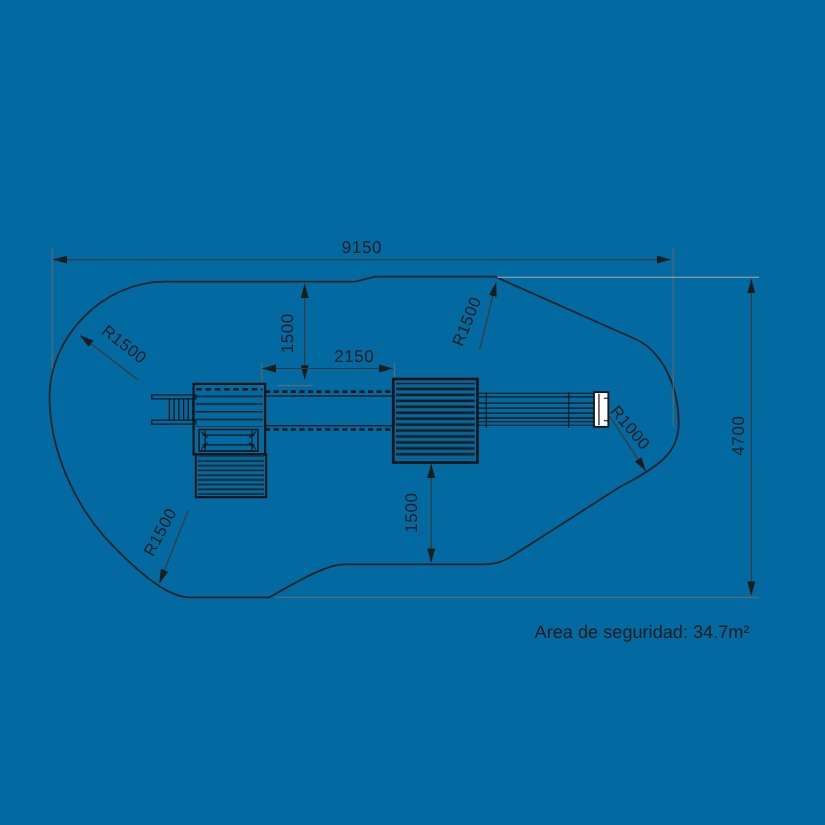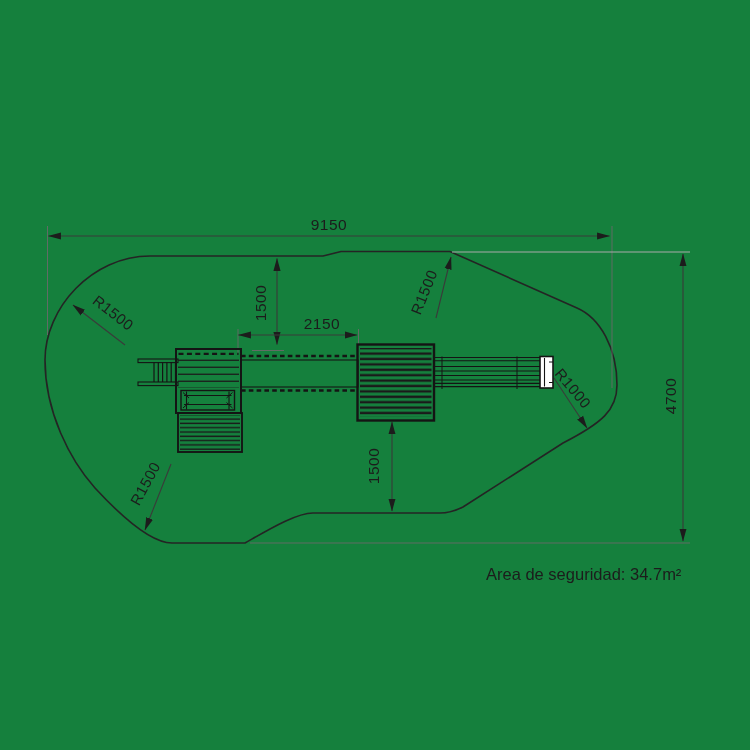--- a/index.html
+++ b/index.html
@@ -1,16 +1,16 @@
 <!DOCTYPE html>
 <html><head>
 <meta charset="utf-8">
 <style>
   html,body{margin:0;padding:0;background:#ffffff;}
-  #stage{position:relative;width:750px;height:750px;background:#15803d;overflow:hidden;
+  #stage{position:relative;width:750px;height:750px;background:#0369a1;overflow:hidden;
          font-family:"Liberation Sans", sans-serif;}
   svg{display:block;}
   svg text{font-family:"Liberation Sans", sans-serif;fill:#1c1c1c;}
   .dimtxt{font-size:15.5px;letter-spacing:0.5px;}
   .radtxt{font-size:15px;letter-spacing:0.5px;}
   .caption{font-size:16.5px;}
   .dimline{stroke:#3a3a3a;stroke-width:1.1;fill:none;}
   .extline{stroke:#6a6a6a;stroke-width:0.9;fill:none;}
   .extlight{stroke:#aaaaaa;stroke-width:1;fill:none;}
   .boundary{stroke:#242424;stroke-width:1.6;fill:none;}

